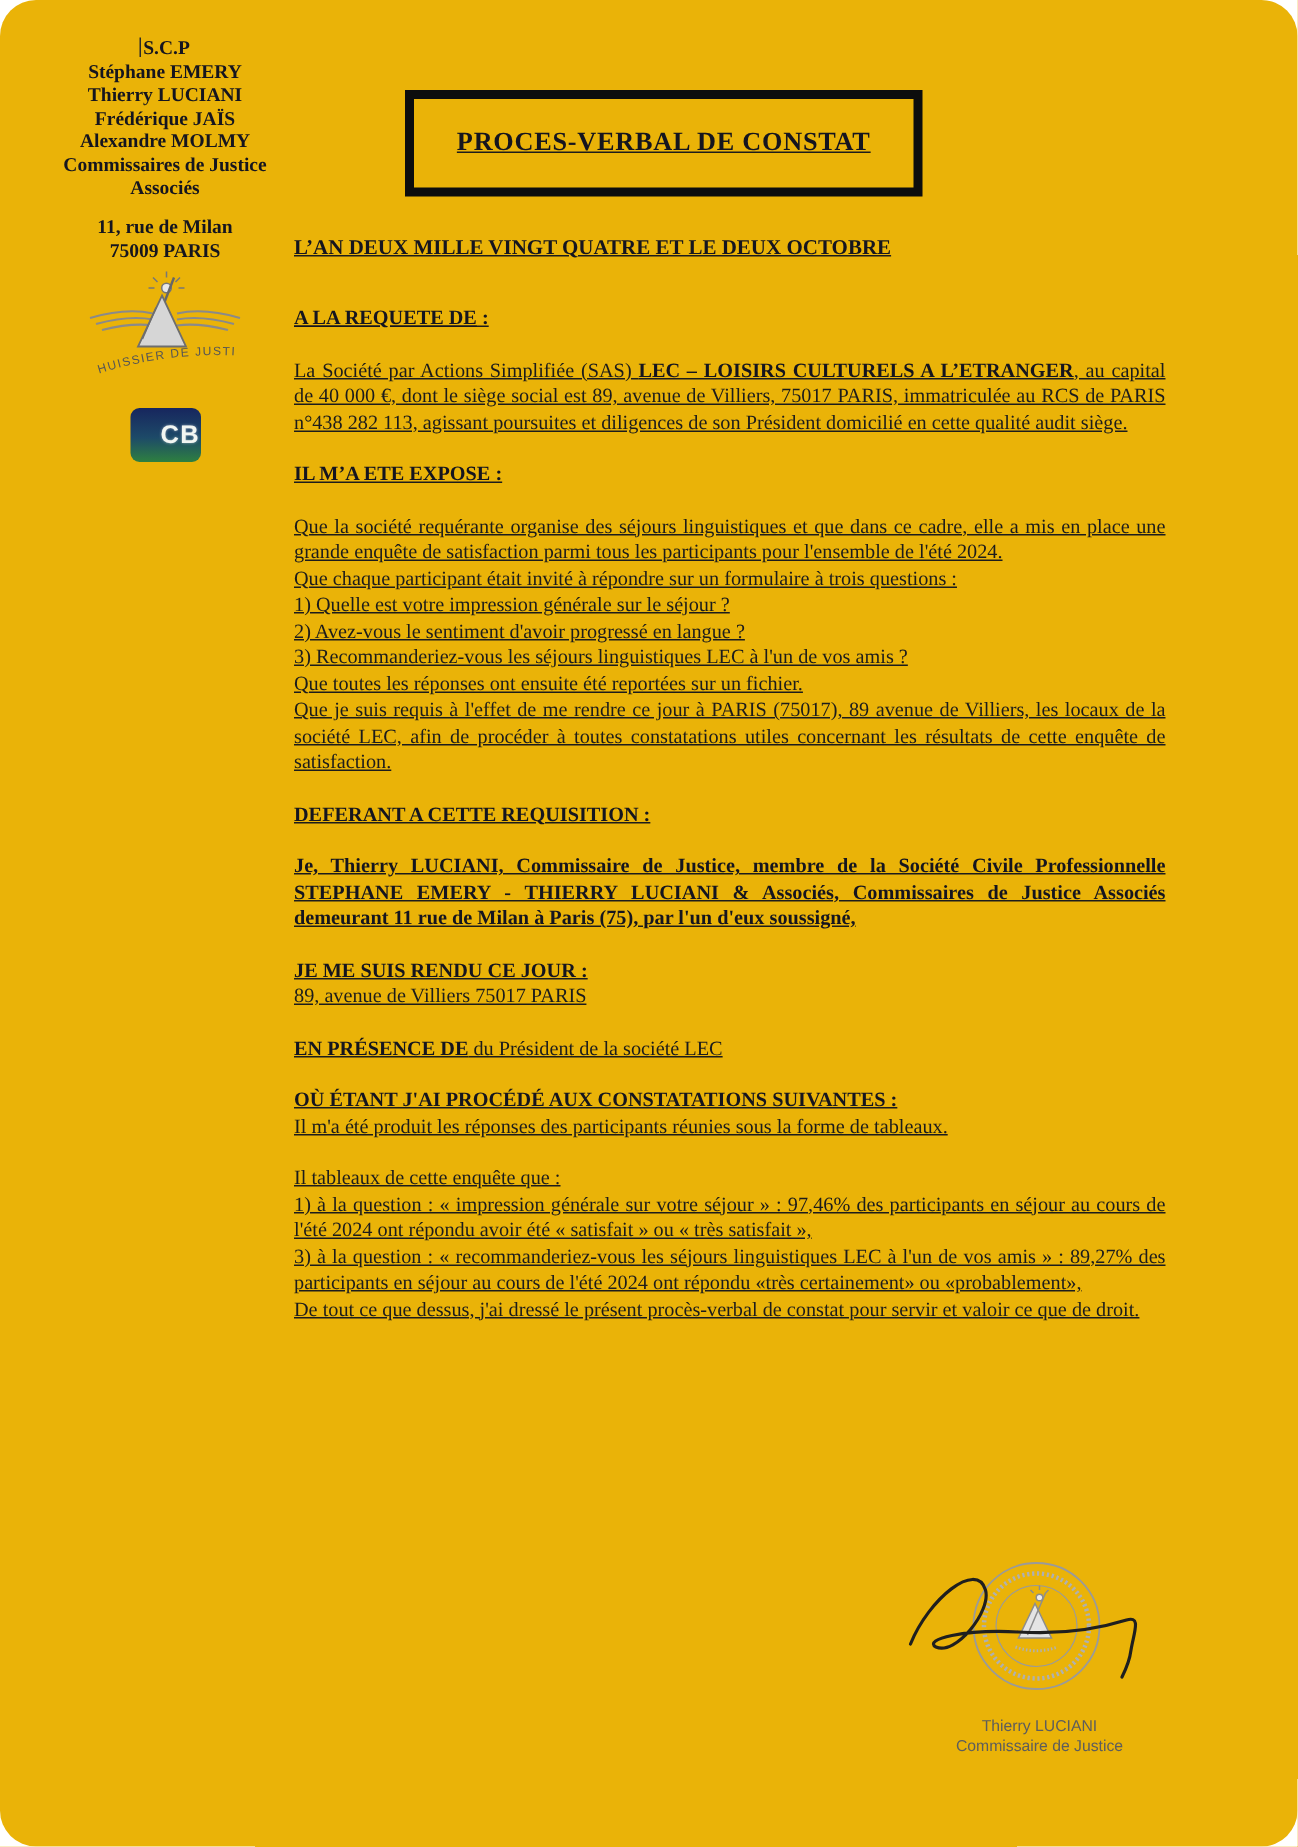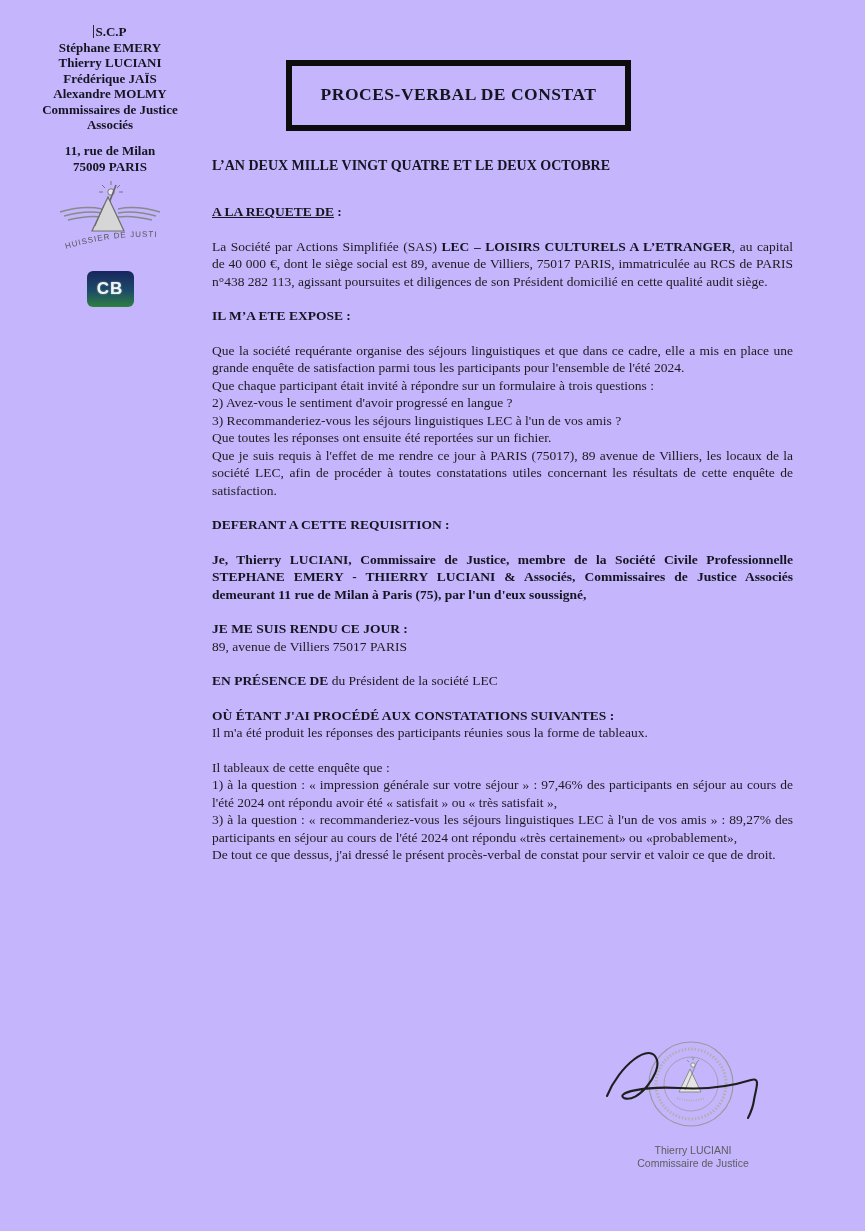--- a/index.html
+++ b/index.html
@@ -1,48 +1,49 @@
 <!DOCTYPE html>
 <html><head>
 <meta charset="utf-8">
 <style>
   html,body{margin:0;padding:0;background:#ffffff;}
   .page{
     position:relative;
     width:865px;height:1231px;
-    background:#c4b5fd;
+    background:#eab308;
     font-family:"Liberation Serif", serif;
     color:#1c1c1c;
     overflow:hidden;
+    border-radius:24px;
   }
 
   
   .letterhead{
     position:absolute;left:25px;top:24px;width:170px;
     text-align:center;
   }
   .lh-top{font-weight:bold;font-size:13px;line-height:15.5px;color:#15151f;}
   .cursor-bar{display:inline-block;width:1px;height:13px;background:#2a2a2a;margin-right:1px;vertical-align:-2px;}
   .lh-address{margin-top:10px;font-weight:bold;font-size:13px;line-height:16px;color:#15151f;}
   .lh-contact{margin-top:15px;font-size:13.5px;line-height:17px;font-family:"Liberation Sans", sans-serif;color:#222;}
   .lh-email{font-family:"Liberation Serif", serif;font-weight:bold;font-size:13px;color:#15151f;}
   .lh-logo{margin-top:4px;}
   .cb-logo{
     margin:8px auto 0 auto;width:47px;height:36px;border-radius:6px;
     background:linear-gradient(180deg,#17265e 0%,#1d4a68 55%,#2e8040 100%);
-    display:flex;align-items:center;justify-content:center;
+    display:flex;align-items:center;justify-content:flex-end;
     font-family:"Liberation Sans", sans-serif;font-weight:bold;
     color:#f2f6f2;font-size:17px;letter-spacing:1px;
     text-shadow:0 0 2px rgba(255,255,255,.5);
   }
 
   
   .main{
-    position:absolute;left:212px;top:60px;width:581px;
-    font-size:13.5px;line-height:17.5px;
+    position:absolute;left:196px;top:60px;width:581px;
+    font-size:13.5px;line-height:17.5px;text-decoration:underline;
   }
   .title-box{
     margin-left:74px;width:333px;
     border:6px solid #0d0d0d;
     padding:20px 0 21px 0;
     text-align:center;
     font-weight:bold;font-size:17.5px;letter-spacing:.5px;color:#15151f;
     margin-bottom:26px;
   }
   .date-line{font-weight:bold;font-size:14px;margin:0 0 29px 0;color:#15151f;}
@@ -127,20 +128,21 @@
 
     <p class="hd"><span class="ul">A LA REQUETE DE</span><span> :</span></p>
 
     <p class="p just"><span>La Société par Actions Simplifiée (SAS) </span><span class="bold">LEC – LOISIRS CULTURELS A L’ETRANGER</span><span>, au capital de 40 000 €, dont le siège social est 89, avenue de Villiers, 75017 PARIS, immatriculée au RCS de PARIS n°438 282 113, agissant poursuites et diligences de son Président domicilié en cette qualité audit siège.</span></p>
 
     <p class="hd">IL M’A ETE EXPOSE :</p>
 
 
     <p class="p0 just">Que la société requérante organise des séjours linguistiques et que dans ce cadre, elle a mis en place une grande enquête de satisfaction parmi tous les participants pour l'ensemble de l'été 2024.</p>
     <p class="p0">Que chaque participant était invité à répondre sur un formulaire à trois questions :</p>
+    <p class="p0">1) Quelle est votre impression générale sur le séjour ?</p>
     <p class="p0">2) Avez-vous le sentiment d'avoir progressé en langue ?</p>
     <p class="p0">3) Recommanderiez-vous les séjours linguistiques LEC à l'un de vos amis ?</p>
     <p class="p0">Que toutes les réponses ont ensuite été reportées sur un fichier.</p>
     <p class="p just">Que je suis requis à l'effet de me rendre ce jour à PARIS (75017), 89 avenue de Villiers, les locaux de la société LEC, afin de procéder à toutes constatations utiles concernant les résultats de cette enquête de satisfaction.</p>
 
     <p class="hd">DEFERANT A CETTE REQUISITION :</p>
     <p class="p just bold">Je, Thierry LUCIANI, Commissaire de Justice, membre de la Société Civile Professionnelle STEPHANE EMERY - THIERRY LUCIANI &amp; Associés, Commissaires de Justice Associés demeurant 11 rue de Milan à Paris (75), par l'un d'eux soussigné,</p>
 
     <p class="hd p0">JE ME SUIS RENDU CE JOUR :</p>
     <p class="p">89, avenue de Villiers 75017 PARIS</p>

